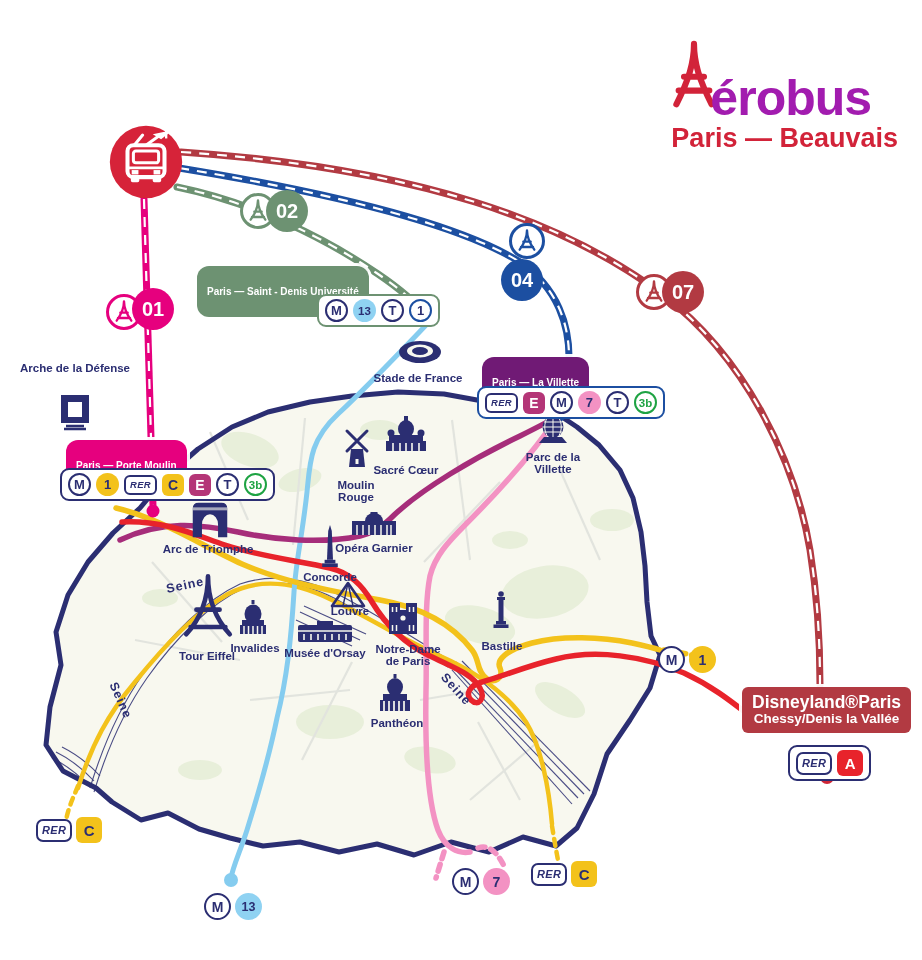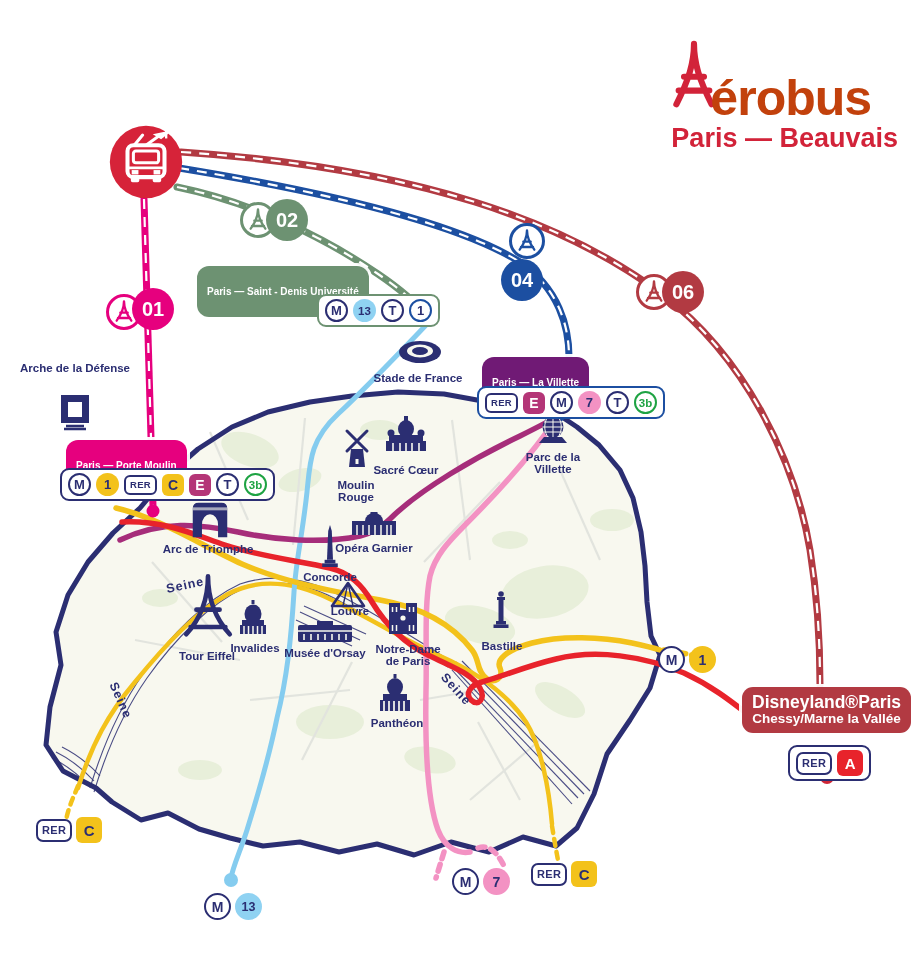--- a/index.html
+++ b/index.html
@@ -5,50 +5,50 @@
   html,body{margin:0;padding:0;background:#ffffff;}
   .stage{position:relative;width:922px;height:960px;background:#fff;overflow:hidden;
          font-family:"Liberation Sans",sans-serif;}
   #map-svg{position:absolute;left:0;top:0;z-index:1;}
   #overlays{position:absolute;left:0;top:0;width:100%;height:100%;z-index:2;}
 
   
   .logo{position:absolute;right:24px;top:30px;z-index:3;}
   .logo-row{display:flex;align-items:flex-end;}
   .logo-tower{margin-bottom:-2px;}
-  .logo-text{color:#c2410c;font-size:50px;font-weight:bold;letter-spacing:-1px;
+  .logo-text{color:#a21caf;font-size:50px;font-weight:bold;letter-spacing:-1px;
              line-height:.88;margin-left:-7px;}
   .logo-sub{color:#d22339;font-size:27px;font-weight:bold;text-align:center;margin-top:3px;}
 
   
   .bus{position:absolute;left:109px;top:125px;width:74px;height:74px;}
 
   
   .route-badge{position:absolute;transform:translate(-50%,-50%);display:flex;align-items:center;}
   .rb-circle{width:36px;height:36px;border-radius:50%;background:#fff;border:3px solid;
              display:flex;align-items:center;justify-content:center;box-sizing:border-box;}
   .rb-num{width:42px;height:42px;border-radius:50%;color:#fff;font-weight:bold;font-size:20px;
           display:flex;align-items:center;justify-content:center;margin-left:-10px;}
 
   
   .stop-pill{position:absolute;color:#fff;font-weight:bold;font-size:10px;white-space:nowrap;
              padding:20px 10px;border-radius:12px;box-shadow:0 0 0 3px rgba(255,255,255,.95);}
   .stop-pill .sub{display:block;font-size:13.5px;margin-top:1px;}
-  .stop-pill.two{text-align:center;font-size:17.5px;line-height:1.05;border-radius:11px;padding:6px 10px;}
+  .stop-pill.two{text-align:center;font-size:17.5px;line-height:1.05;border-radius:6px;padding:6px 10px;}
   .strip{position:absolute;background:#fff;border:2.5px solid;border-radius:9px;
          display:flex;align-items:center;gap:5px;padding:3px 6px;box-sizing:border-box;}
 
   
   .b-circ{width:23px;height:23px;border-radius:50%;display:flex;align-items:center;justify-content:center;
           font-weight:bold;font-size:13px;box-sizing:border-box;flex:none;}
   .b-sq{width:22px;height:22px;border-radius:6px;display:flex;align-items:center;justify-content:center;
         font-weight:bold;font-size:14px;box-sizing:border-box;flex:none;}
   .b-rer{height:20px;padding:0 4px;border:2.2px solid #2b2e72;border-radius:6px;color:#2b2e72;
          background:#fff;font-size:9.5px;font-weight:bold;display:flex;align-items:center;
-         box-sizing:border-box;flex:none;letter-spacing:.3px;}
+         box-sizing:border-box;flex:none;letter-spacing:.3px;font-style:italic;}
   .b-circ.lg{width:27px;height:27px;font-size:14px;}
   .b-sq.lg{width:26px;height:26px;font-size:15px;}
   .b-rer.lg{height:23px;font-size:11px;border-radius:7px;}
   .float-row{position:absolute;display:flex;align-items:center;gap:4px;}
 </style>
 </head>
 <body>
 
 <div class="stage">
   <svg id="map-svg" width="922" height="960" viewBox="0 0 922 960">
@@ -268,21 +268,21 @@
       </div>
       <div class="stop-pill" style="left: 482px; top: 357px; background: #701a75;"><span>Paris — La Villette</span></div>
       <div class="strip" style="left: 477px; top: 386px; border-color: rgb(28, 79, 161);">
         <span class="b-rer">RER</span>
         <span class="b-sq" style="background: rgb(180, 53, 119); color: rgb(255, 255, 255);">E</span>
         <span class="b-circ" style="background: rgb(255, 255, 255); color: rgb(43, 46, 114); border: 2px solid rgb(43, 46, 114);">M</span>
         <span class="b-circ" style="background: rgb(243, 146, 195); color: rgb(43, 46, 114);">7</span>
         <span class="b-circ" style="background: rgb(255, 255, 255); color: rgb(43, 46, 114); border: 2px solid rgb(43, 46, 114);">T</span>
         <span class="b-circ" style="background: rgb(255, 255, 255); color: rgb(30, 163, 67); border: 2px solid rgb(30, 163, 67); font-size: 11.5px;">3b</span>
       </div>
-      <div class="stop-pill two" style="left: 742px; top: 687px; background: rgb(178, 58, 66);"><span>Disneyland®Paris</span><span class="sub">Chessy/Marne la Vallée</span></div>
+      <div class="stop-pill two" style="left: 742px; top: 687px; background: rgb(178, 58, 66);"><span>Disneyland®Paris</span><span class="sub">Chessy/Denis la Vallée</span></div>
       <div class="strip" style="left: 788px; top: 745px; border-color: rgb(43, 46, 114);">
         <span class="b-rer lg">RER</span>
         <span class="b-sq lg" style="background: rgb(232, 35, 43); color: rgb(255, 255, 255);">A</span>
       </div>
       <div class="float-row" style="left: 658px; top: 646px;">
         <span class="b-circ lg" style="background: rgb(255, 255, 255); color: rgb(43, 46, 114); border: 2px solid rgb(43, 46, 114);">M</span>
         <span class="b-circ lg" style="background: rgb(243, 194, 27); color: rgb(43, 46, 114);">1</span>
       </div>
       <div class="float-row" style="left: 204px; top: 893px;">
         <span class="b-circ lg" style="background: rgb(255, 255, 255); color: rgb(43, 46, 114); border: 2px solid rgb(43, 46, 114);">M</span>
@@ -301,21 +301,21 @@
         <span class="b-sq lg" style="background: rgb(243, 194, 27); color: rgb(43, 46, 114);">C</span>
       </div>
       <div class="route-badge" style="left: 140px; top: 309px; align-items: flex-end;">
         <span class="rb-circle" style="border-color:#e6007e">
           <svg viewBox="0 0 60 72" width="20" height="24">
             <path d="M30,4 C30,26 23,42 8,62 M30,4 C30,26 37,42 52,62 M19,38 H41 M12,54 H48" fill="none" stroke="#e6007e" stroke-width="7" stroke-linecap="round"></path>
           </svg>
         </span>
         <span class="rb-num" style="background:#e6007e">01</span>
       </div>
-      <div class="route-badge" style="left: 274px; top: 220px;">
+      <div class="route-badge" style="left: 274px; top: 211px;">
         <span class="rb-circle" style="border-color:#6d9272">
           <svg viewBox="0 0 60 72" width="20" height="24">
             <path d="M30,4 C30,26 23,42 8,62 M30,4 C30,26 37,42 52,62 M19,38 H41 M12,54 H48" fill="none" stroke="#6d9272" stroke-width="7" stroke-linecap="round"></path>
           </svg>
         </span>
         <span class="rb-num" style="background:#6d9272">02</span>
       </div>
       <div class="route-badge" style="left: 527px; top: 262px; flex-direction: column;">
         <span class="rb-circle" style="border-color:#1c4fa1">
           <svg viewBox="0 0 60 72" width="20" height="24">
@@ -323,16 +323,16 @@
           </svg>
         </span>
         <span class="rb-num" style="background:#1c4fa1">04</span>
       </div>
       <div class="route-badge" style="left: 670px; top: 292px;">
         <span class="rb-circle" style="border-color:#b23a42">
           <svg viewBox="0 0 60 72" width="20" height="24">
             <path d="M30,4 C30,26 23,42 8,62 M30,4 C30,26 37,42 52,62 M19,38 H41 M12,54 H48" fill="none" stroke="#b23a42" stroke-width="7" stroke-linecap="round"></path>
           </svg>
         </span>
-        <span class="rb-num" style="background:#b23a42">06</span>
+        <span class="rb-num" style="background:#b23a42">07</span>
       </div>
     </div>
 </div>
 
 </body></html>

